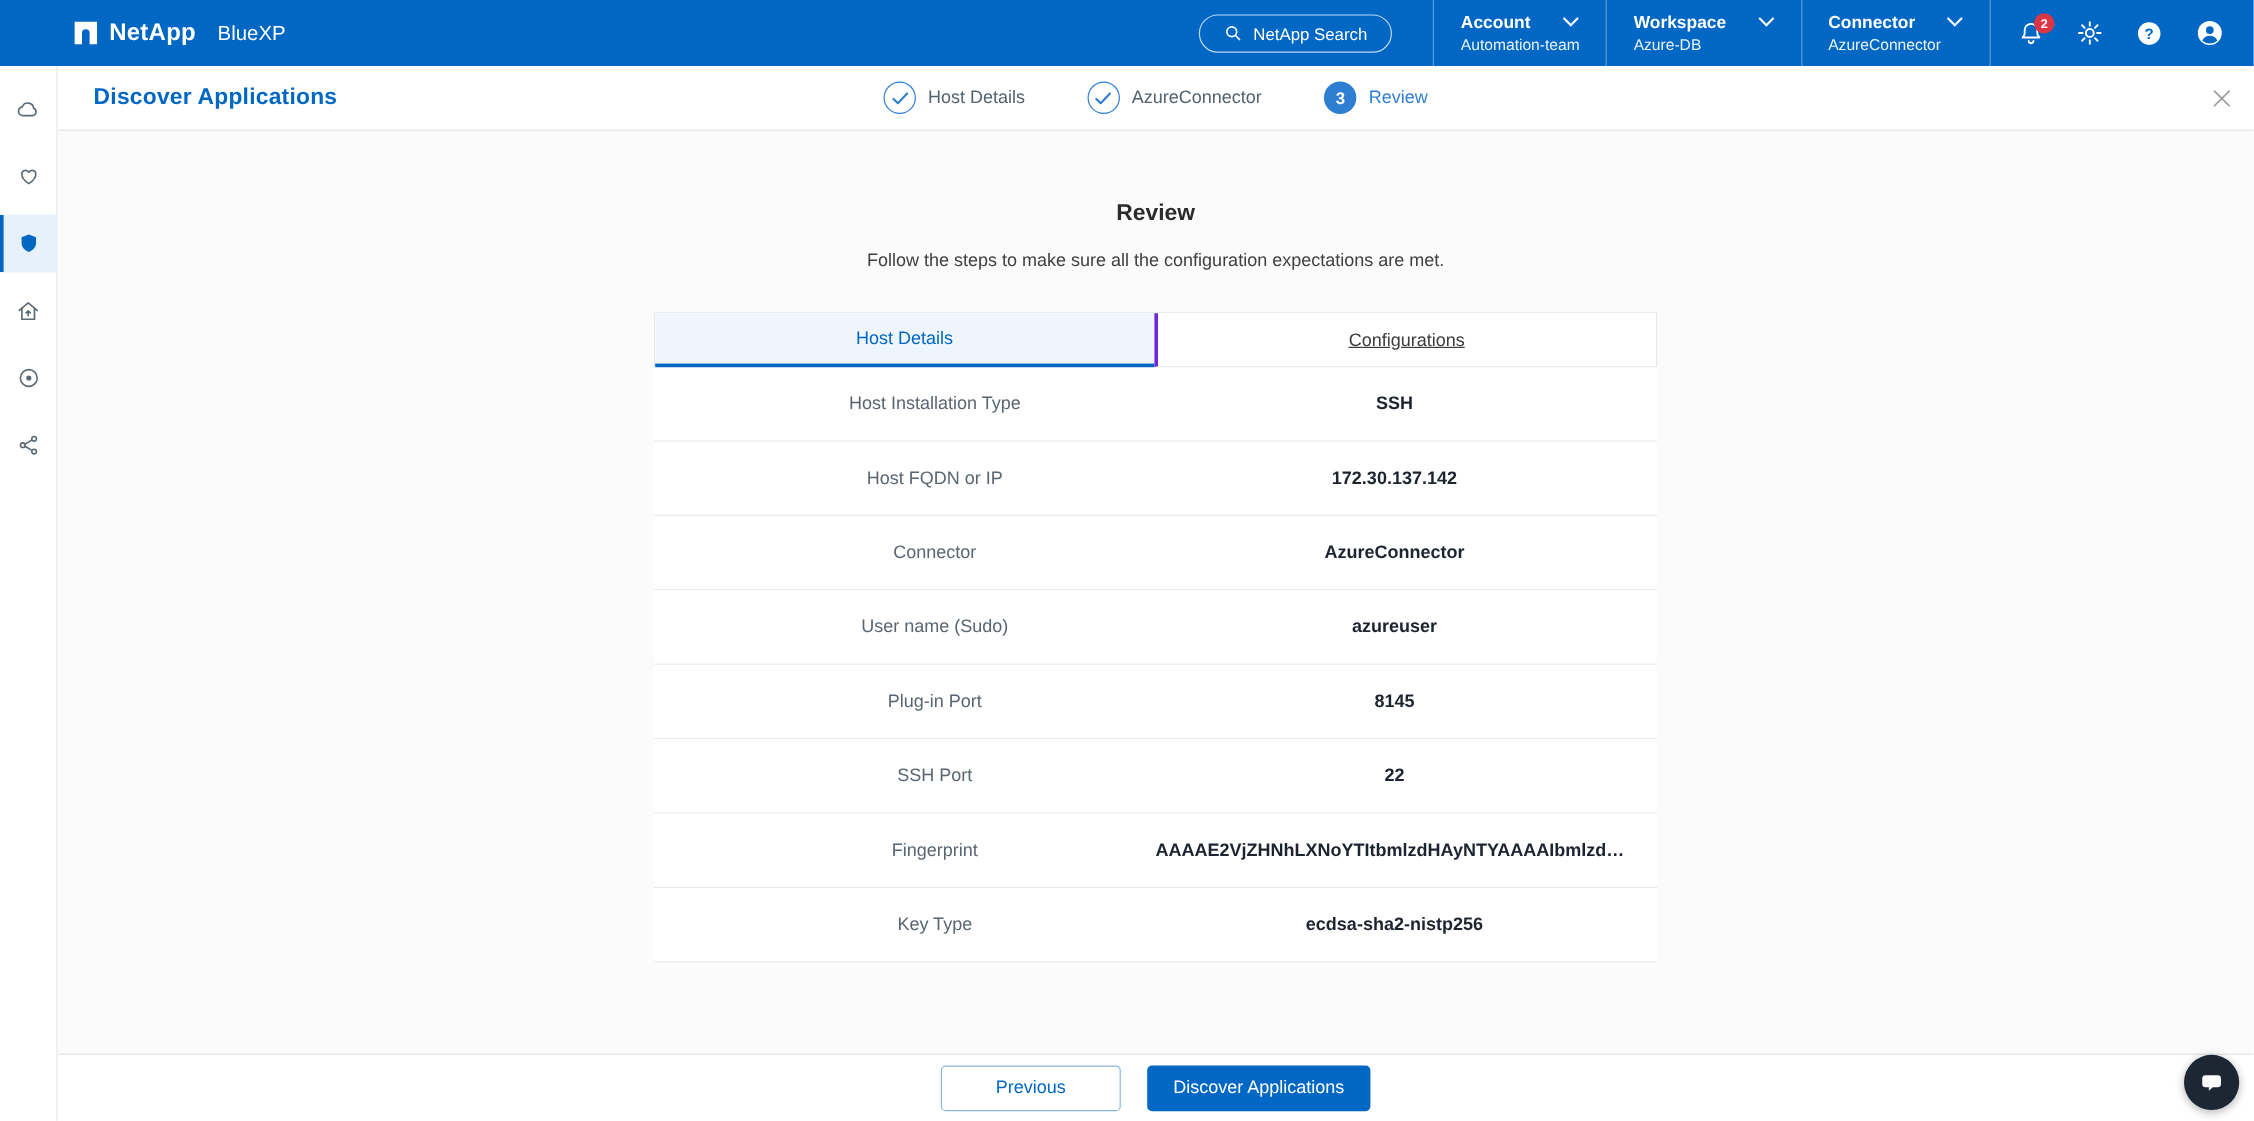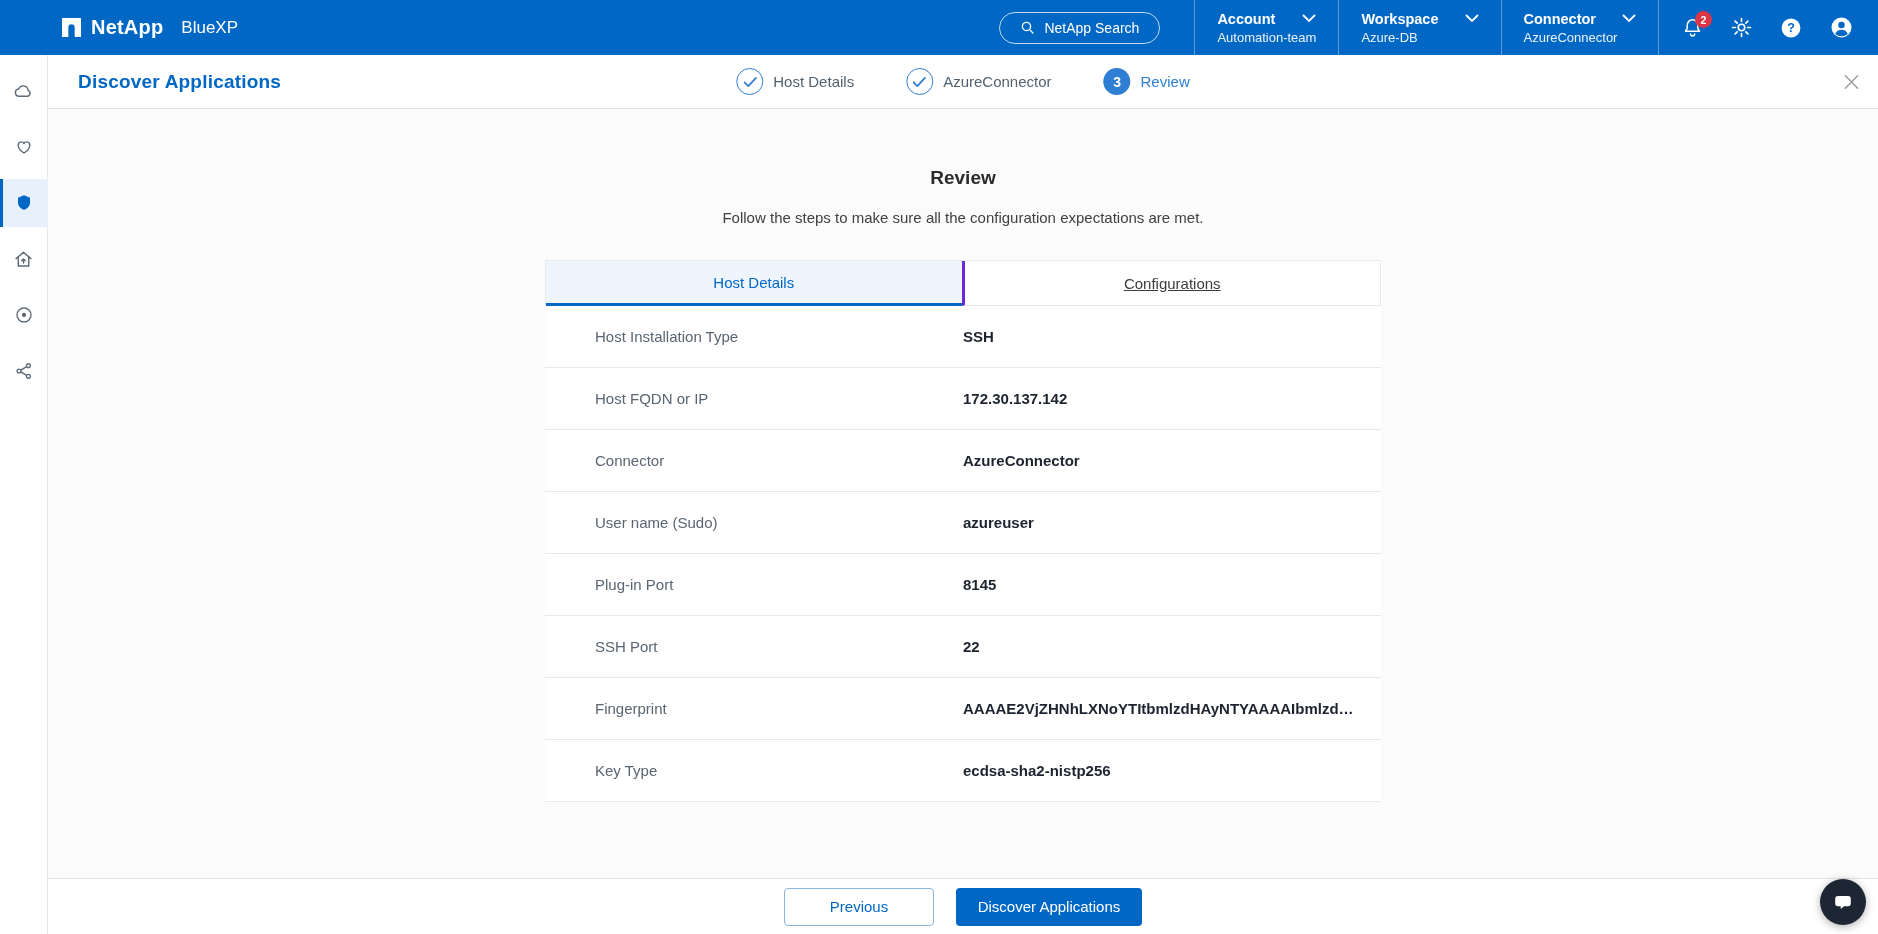--- a/index.html
+++ b/index.html
@@ -108,21 +108,21 @@
     font-size:15px;color:#3c3c3c;cursor:pointer;background:#fff;
     border-bottom:1px solid #e9e9e9;
   }
   .tab + .tab{border-left:3px solid #6d28d9;text-decoration:underline;}
   .tab.active{
     background:var(--active-tab-bg,#eef5fc);
     color:var(--accent,#0067c5);
     border-bottom:3px solid var(--accent,#0067c5);
   }
   .rows{background:#fff;}
-  .row{display:flex;align-items:center;height:62px;border-bottom:1px solid #e9e9e9;background:#fff;}
+  .row{display:flex;align-items:center;height:62px;border-bottom:1px solid #e9e9e9;background:#fff;text-align:center;}
   .row-label{width:418px;padding-left:50px;font-size:15px;color:#5a6572;}
   .row-value{flex:1;font-size:15px;font-weight:700;color:#1d2430;padding-right:20px;overflow:hidden;text-overflow:ellipsis;white-space:nowrap;}
   
   .footer{
     position:absolute;left:48px;right:0;bottom:0;height:56px;
     background:#fff;border-top:1px solid #e3e3e3;
     display:flex;align-items:center;justify-content:center;gap:22px;z-index:10;
   }
   .btn{height:38px;border-radius:4px;font-size:15px;font-family:"Liberation Sans",sans-serif;cursor:pointer;}
   .btn-outline{

